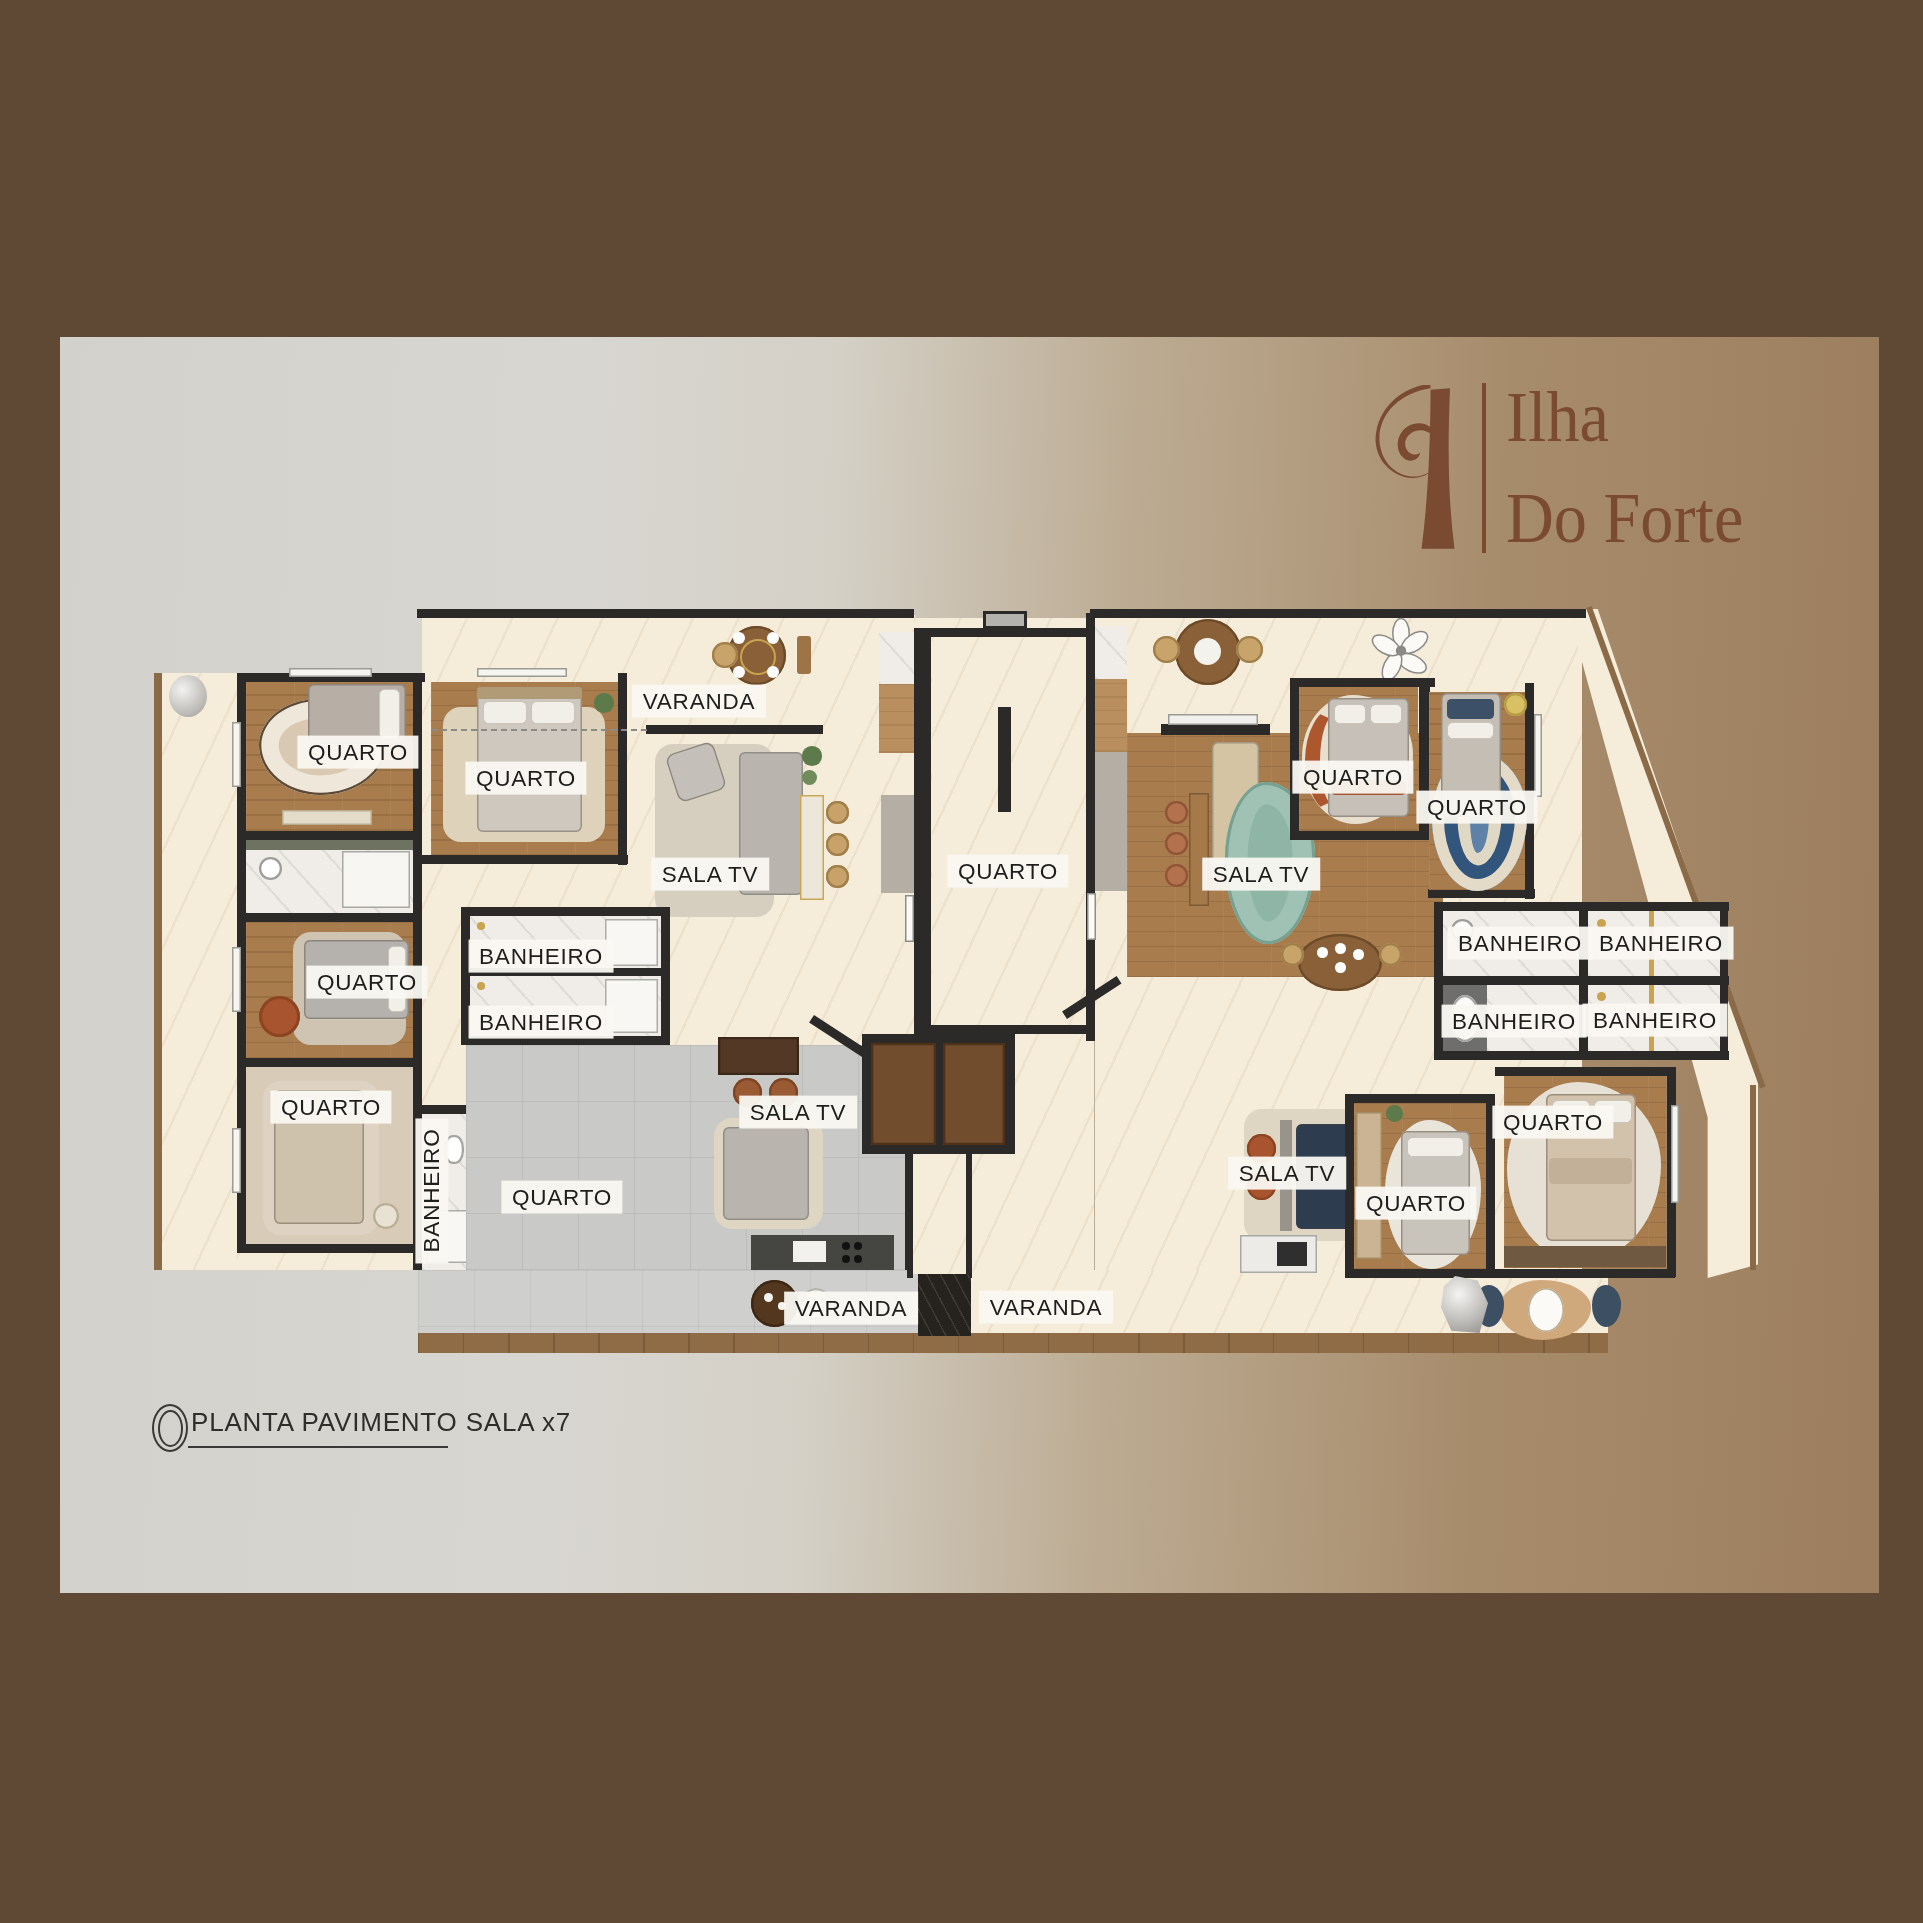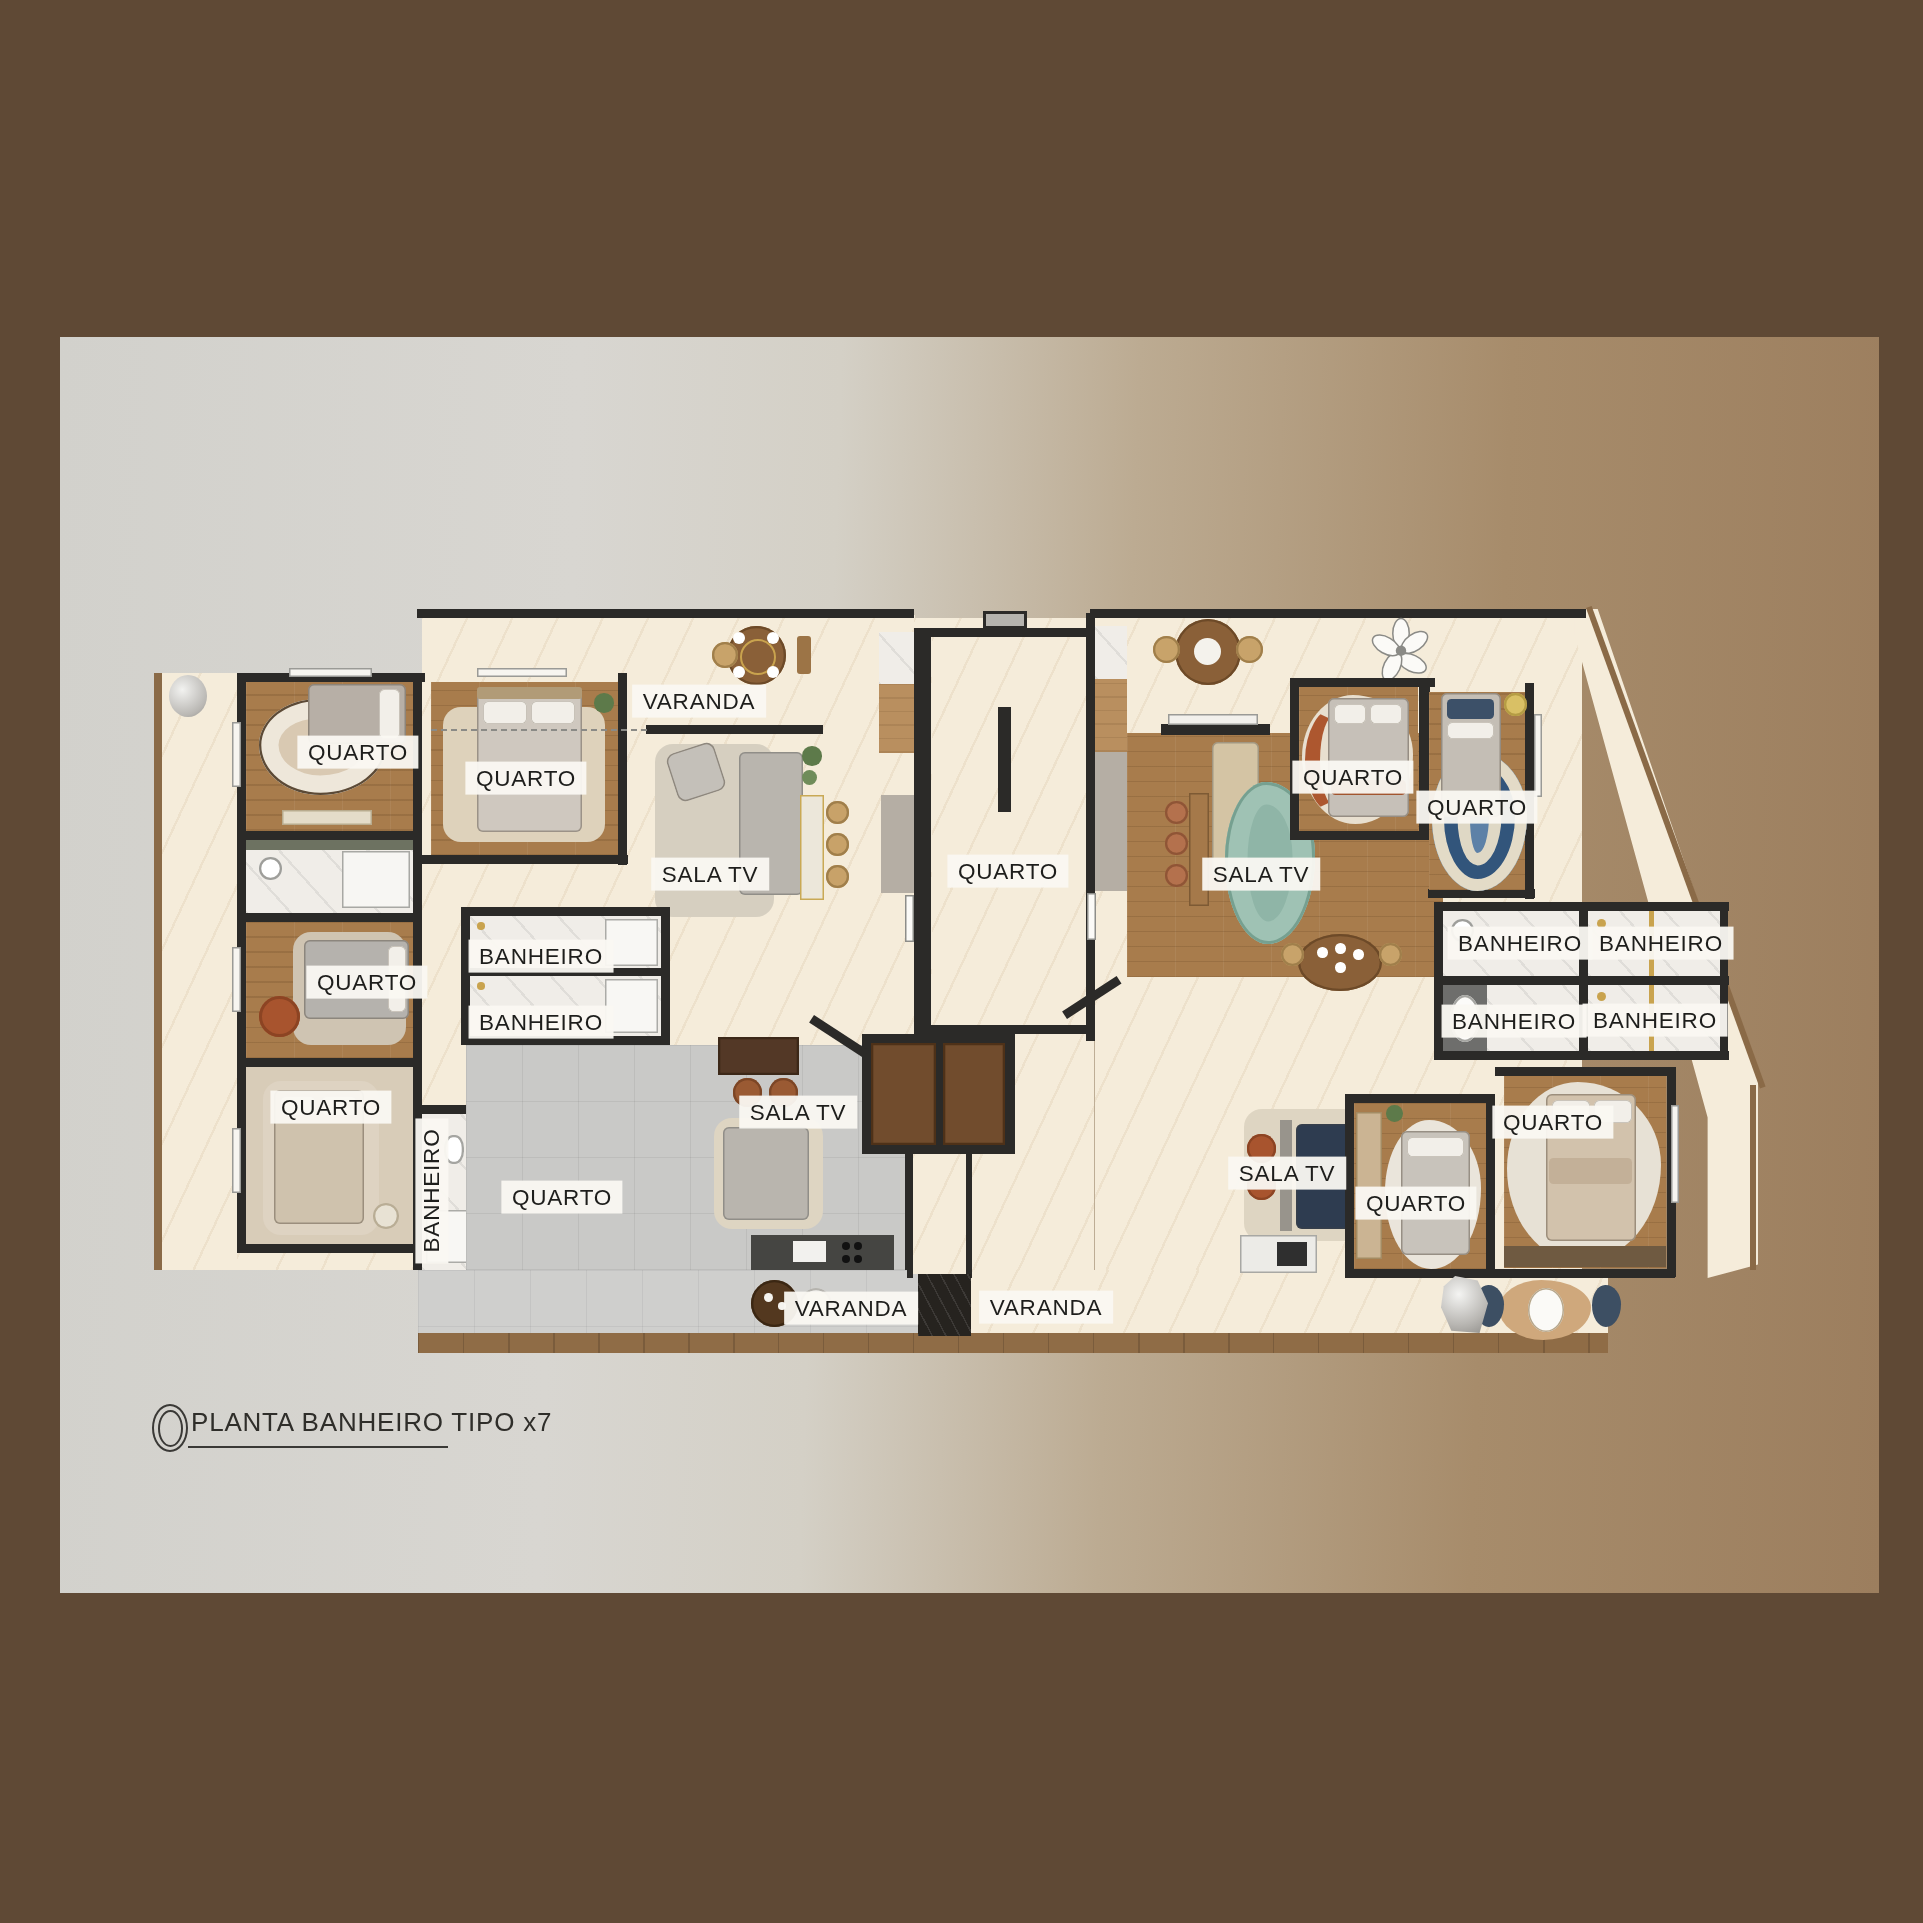--- a/index.html
+++ b/index.html
@@ -53,20 +53,33 @@
   .veins{background:#26231f;background-image:repeating-linear-gradient(62deg,rgba(255,255,255,.10) 0 1.5px,transparent 1.5px 12px);}
   .counter-dark{background:#454542;}
   .cushion{box-shadow:inset 0 0 0 1.5px rgba(70,70,66,.35);border-radius:6px;}
 </style>
 </head>
 <body>
 
 <div id="stage">
   <div id="panel">
 
+    <div id="logo">
+      <svg viewBox="0 0 112 222">
+        <g fill="#7a4a31">
+          <path d="M74 6 L100 4 C97 80 97 148 106 218 L62 218 C71 150 74 72 74 6 Z"></path>
+          <path fill-rule="evenodd" d="M74 4 C34 10 4 38 6 74 C8 108 36 126 60 121 C80 117 90 99 86 82 C82 66 67 57 54 61 C44 64 38 74 41 83 C44 92 54 95 60 90 C59 100 46 104 38 97 C29 89 28 75 34 65 C42 52 58 47 71 54 C88 63 94 84 87 100 C79 118 58 128 38 122 C12 114 -4 88 2 60 C9 26 38 2 74 -2 Z"></path>
+        </g>
+      </svg>
+      <div class="logo-divider"></div>
+      <div class="logo-text">
+        <div class="logo-line">Ilha</div>
+        <div class="logo-line">Do Forte</div>
+      </div>
+    </div>
 
     <div id="plan">
 
       <div class="cream" style="left:0;top:64px;width:92px;height:597px;"></div>
       <div class="trim" style="left:0;top:64px;width:7.5px;height:597px;"></div>
       <div class="cream" style="left:83px;top:64px;width:185px;height:597px;"></div>
       <div class="cream" style="left:268px;top:6px;width:493px;height:659px;"></div>
       <div class="cream" style="left:760px;top:9px;width:180px;height:652px;"></div>
       <div class="cream" style="left:941px;top:3.8px;width:487px;height:661px;"></div>
 
@@ -361,18 +374,18 @@
           <div class="room-label" style="left: 1262px; top: 594px;">QUARTO</div>
           <div class="room-label" style="left: 1399px; top: 513px;">QUARTO</div>
           <div class="room-label" style="left: 892px; top: 698px;">VARANDA</div>
         </div>
     </div>
 
     <div id="caption">
       <div class="cap-circle">
         <div class="cap-circle-inner"></div>
       </div>
-      <div class="cap-text">PLANTA BANHEIRO TIPO x7</div>
+      <div class="cap-text">PLANTA PAVIMENTO SALA x7</div>
     </div>
 
   </div>
 </div>
 
 
 </body></html>

